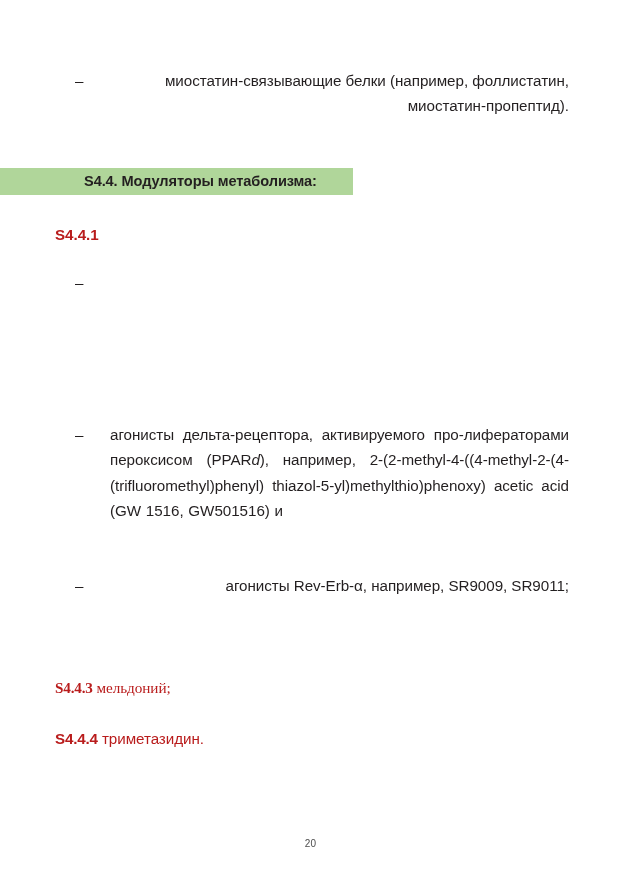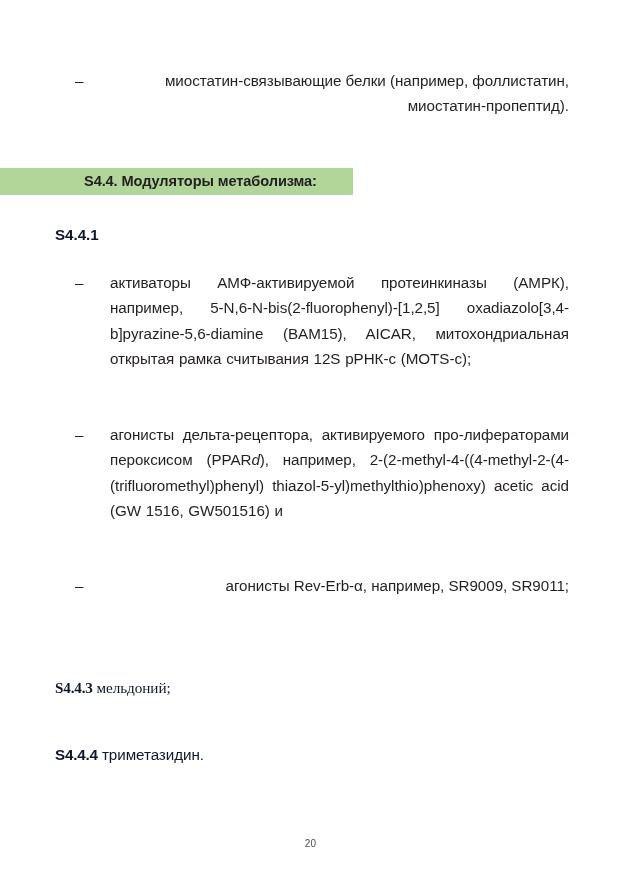--- a/index.html
+++ b/index.html
@@ -82,21 +82,21 @@
     font-weight: bold;
     letter-spacing: -0.2px;
   }
 
   .para {
     position: absolute;
     left: 55px;
     width: 514px;
     font-size: 15.2px;
     line-height: 25.3px;
-    color: #0f172a;
+    color: #b91c1c;
     letter-spacing: -0.05px;
   }
 
   .ital {
     font-style: italic;
   }
 
   
   .page-number {
     position: absolute;
@@ -120,37 +120,36 @@
   </div>
 
   <div class="section-band">
     <span class="label">S4.4. Модуляторы метаболизма:</span>
   </div>
 
   <div class="para subnum" style="top:222px;">S4.4.1</div>
 
   <div class="bullet" style="top:270px;">
     <span class="dash">–</span>
-    <span class="btext loose">активаторы АМФ-активируемой протеинкиназы (АМРК), например, 5-N,6-N-bis(2-fluorophenyl)-[1,2,5] oxadiazolo[3,4-b]pyrazine-5,6-diamine (BAM15), AICAR, митохондриальная открытая рамка считывания 12S рРНК-c (MOTS-c);</span>
   </div>
 
   <div class="bullet" style="top:422px;">
     <span class="dash">–</span>
     <span class="btext loose"><span>агонисты дельта-рецептора, активируемого про-лифераторами пероксисом (PPAR</span><span class="ital">d</span><span>), например, 2-(2-methyl-4-((4-methyl-2-(4-(trifluoromethyl)phenyl) thiazol-5-yl)methylthio)phenoxy) acetic acid (GW 1516, GW501516) и</span></span>
   </div>
 
   <div class="bullet" style="top:573px;">
     <span class="dash">–</span>
     <span class="btext nojust">агонисты Rev-Erb-α, например, SR9009, SR9011;</span>
   </div>
 
 
   <div class="para" style="top:675px;font-family:Liberation Serif, serif;">
     <span class="subnum">S4.4.3</span><span> </span><span>мельдоний;</span>
   </div>
 
-  <div class="para" style="top:726px;margin-top:16px;">
+  <div class="para" style="top:726px;">
     <span class="subnum">S4.4.4</span><span> </span><span>триметазидин.</span>
   </div>
 
   <div class="page-number">20</div>
 
 </div>
 
 </body></html>

